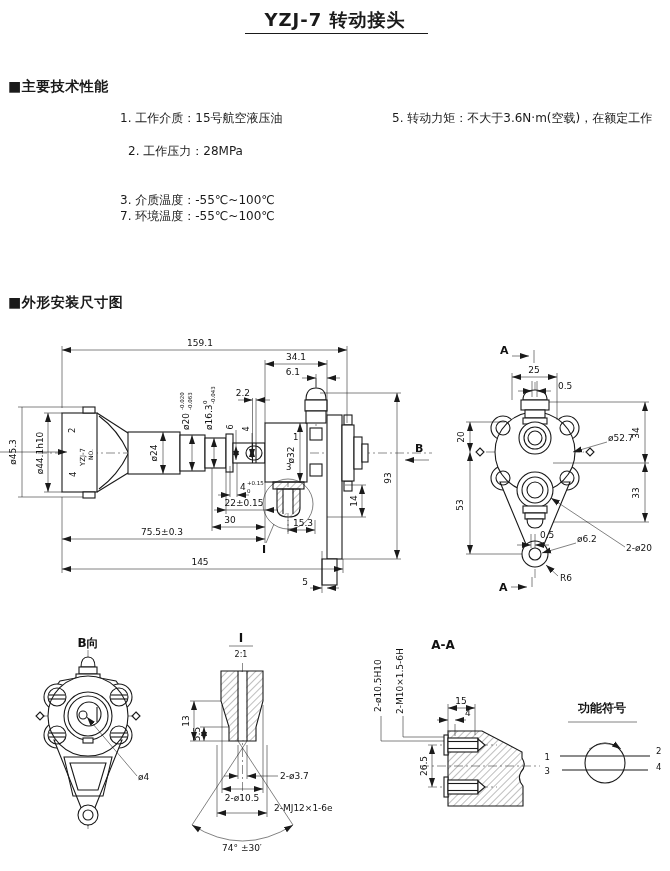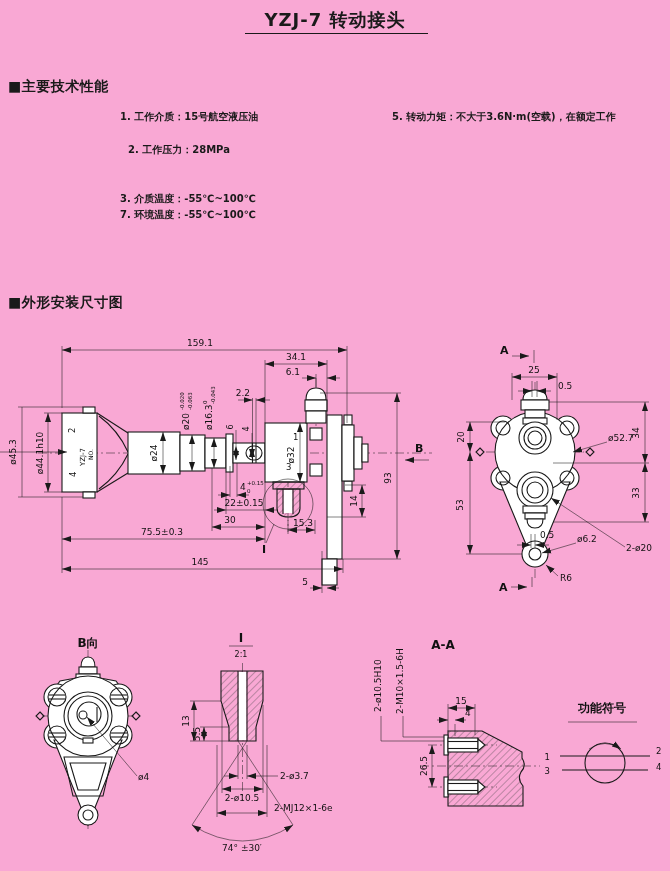--- a/index.html
+++ b/index.html
@@ -1,23 +1,23 @@
 <!DOCTYPE html>
 <html><head>
 <meta charset="utf-8">
 <style>
   html,body{margin:0;padding:0;background:#e8e8e8;}
-  .page{position:relative;width:670px;height:871px;margin:0 auto;background:#f9a8d4;
+  .page{position:relative;width:670px;height:871px;margin:0 auto;background:#ffffff;
         font-family:"DejaVu Sans","Liberation Sans",sans-serif;color:#1a1a1a;overflow:hidden;}
   .title{position:absolute;top:8px;left:0;width:670px;text-align:center;
          font-size:18px;font-weight:bold;letter-spacing:1px;}
   .title-underline{position:absolute;top:33px;left:245px;width:183px;height:0;
          border-top:1.6px solid #1a1a1a;}
   .sec-head{position:absolute;left:8px;font-size:14px;font-weight:bold;letter-spacing:.5px;margin-top:8px;}
-  .spec{position:absolute;font-size:10px;white-space:nowrap;font-weight:bold;}
+  .spec{position:absolute;font-size:12px;white-space:nowrap;}
   svg text{fill:#111;}
   .dim{font-size:9px;}
   .dimS{font-size:8px;}
   .tol{font-size:5.5px;}
   .ref{font-size:11px;font-weight:bold;}
   .vtitle{font-size:12px;font-weight:bold;}
   .lbl{font-size:8.5px;}
 </style>
 </head>
 <body>

